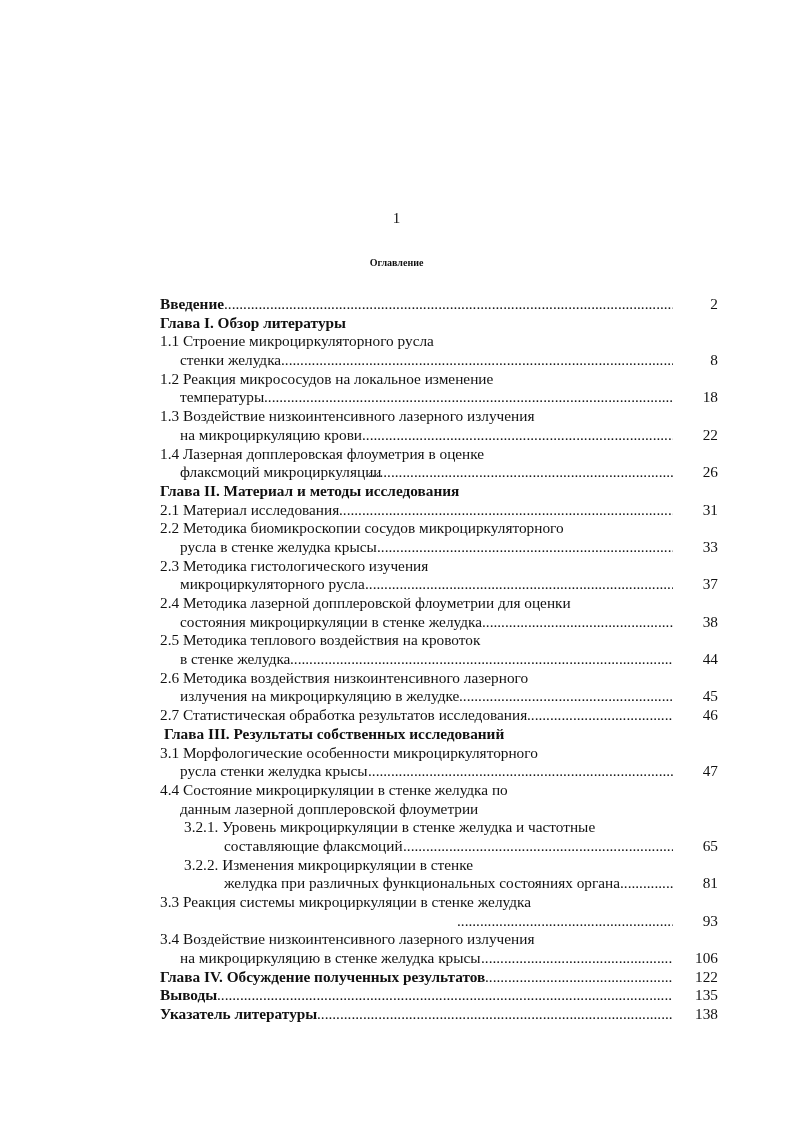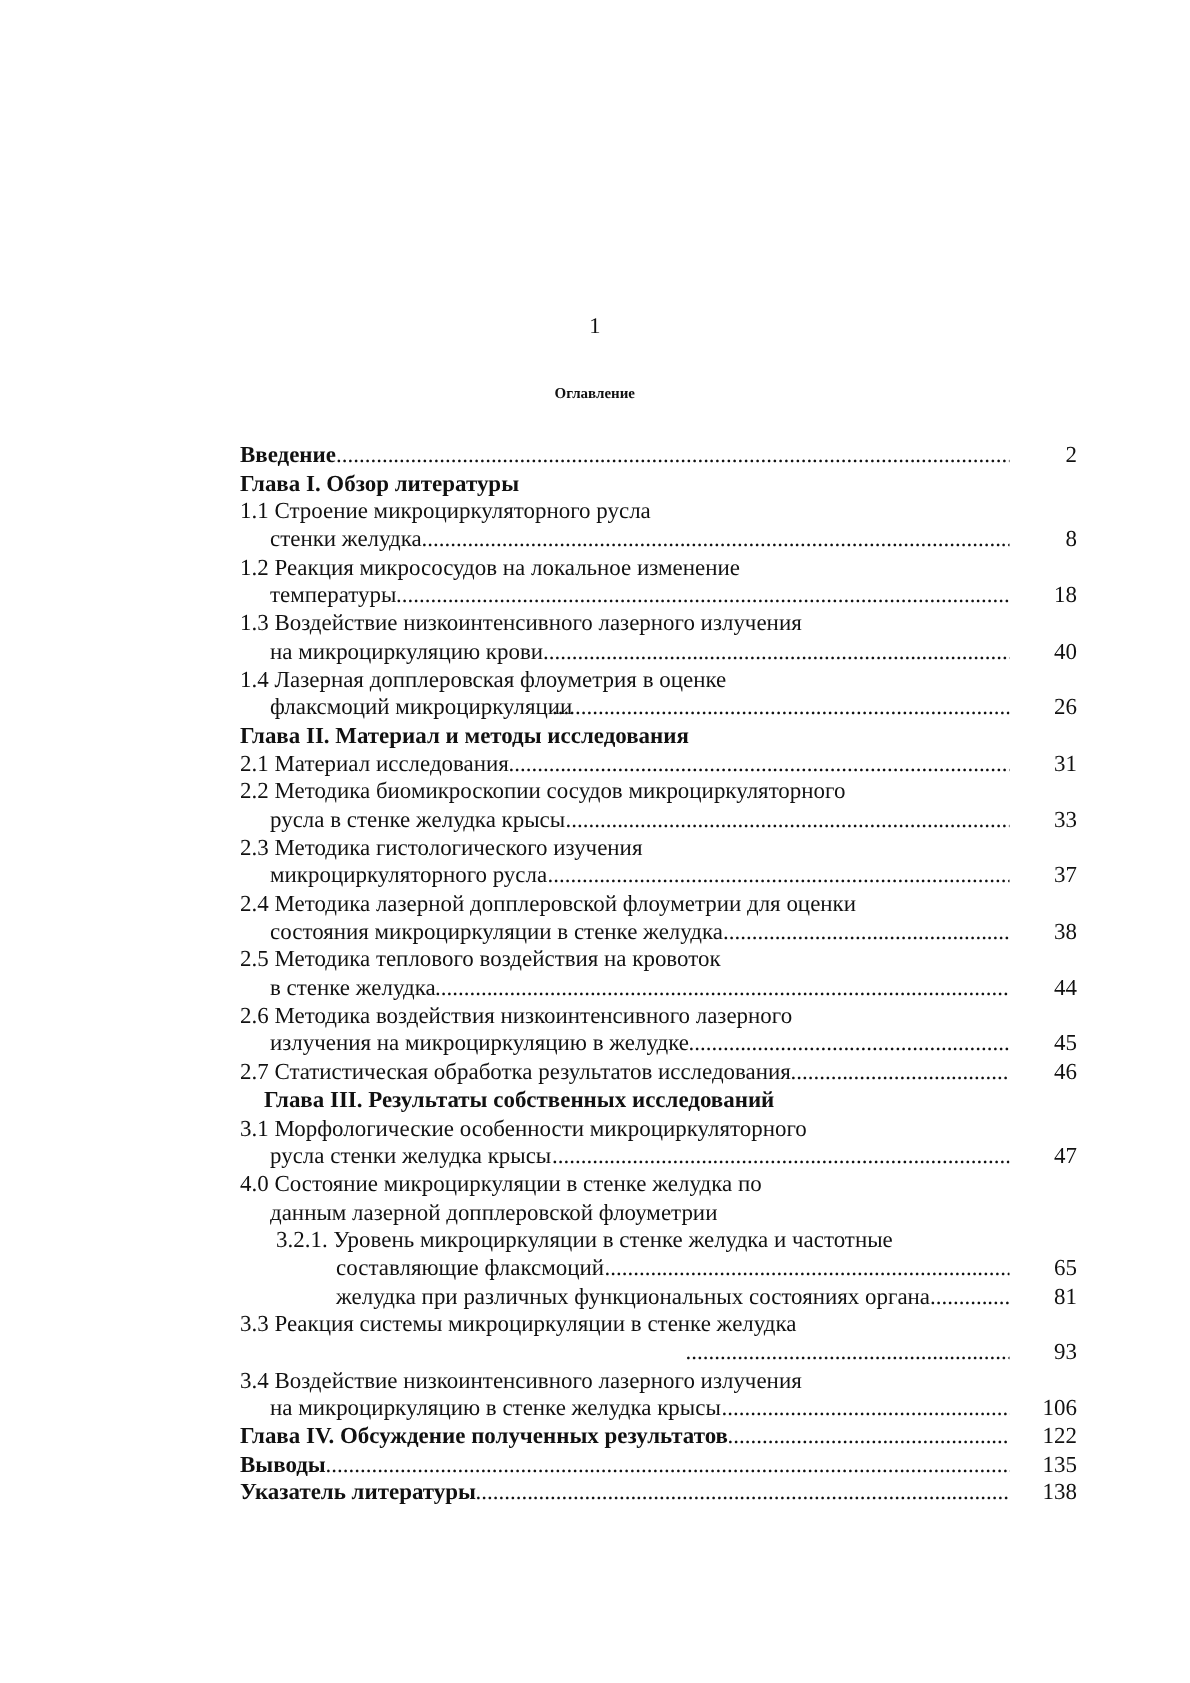--- a/index.html
+++ b/index.html
@@ -46,21 +46,21 @@
       <span class="text" style="left: 20px;">температуры</span>
       <span class="leader" style="left: 104px; width: 409px;">................................................................................................................................................................................................................................................................................................................................................................................................................</span>
       <span class="page">18</span>
     </div>
     <div class="row">
       <span class="text" style="left: 0px;">1.3 Воздействие низкоинтенсивного лазерного излучения</span>
     </div>
     <div class="row">
       <span class="text" style="left: 20px;">на микроциркуляцию крови</span>
       <span class="leader" style="left: 202px; width: 311px;">................................................................................................................................................................................................................................................................................................................................................................................................................</span>
-      <span class="page">40</span>
+      <span class="page">22</span>
     </div>
     <div class="row">
       <span class="text" style="left: 0px;">1.4 Лазерная допплеровская флоуметрия в оценке</span>
     </div>
     <div class="row">
       <span class="text" style="left: 20px;">флаксмоций микроциркуляции</span>
       <span class="leader" style="left: 208px; width: 305px;">................................................................................................................................................................................................................................................................................................................................................................................................................</span>
       <span class="page">26</span>
     </div>
     <div class="row">
@@ -110,43 +110,46 @@
       <span class="text" style="left: 20px;">излучения на микроциркуляцию в желудке</span>
       <span class="leader" style="left: 299px; width: 214px;">................................................................................................................................................................................................................................................................................................................................................................................................................</span>
       <span class="page">45</span>
     </div>
     <div class="row">
       <span class="text" style="left: 0px;">2.7 Статистическая обработка результатов исследования</span>
       <span class="leader" style="left: 367px; width: 146px;">................................................................................................................................................................................................................................................................................................................................................................................................................</span>
       <span class="page">46</span>
     </div>
     <div class="row">
-      <span class="text bold" style="left: 16px;">Глава III. Результаты собственных исследований</span>
+      <span class="text bold" style="left: 4px;">Глава III. Результаты собственных исследований</span>
     </div>
     <div class="row">
       <span class="text" style="left: 0px;">3.1 Морфологические особенности микроциркуляторного</span>
     </div>
     <div class="row">
       <span class="text" style="left: 20px;">русла стенки желудка крысы</span>
       <span class="leader" style="left: 208px; width: 305px;">................................................................................................................................................................................................................................................................................................................................................................................................................</span>
       <span class="page">47</span>
     </div>
     <div class="row">
-      <span class="text" style="left: 0px;">4.0 Состояние микроциркуляции в стенке желудка по</span>
+      <span class="text" style="left: 0px;">4.4 Состояние микроциркуляции в стенке желудка по</span>
     </div>
     <div class="row">
       <span class="text" style="left: 20px;">данным лазерной допплеровской флоуметрии</span>
     </div>
     <div class="row">
       <span class="text" style="left: 24px;">3.2.1. Уровень микроциркуляции в стенке желудка и частотные</span>
     </div>
     <div class="row">
       <span class="text" style="left: 64px;">составляющие флаксмоций</span>
       <span class="leader" style="left: 243px; width: 270px;">................................................................................................................................................................................................................................................................................................................................................................................................................</span>
       <span class="page">65</span>
+    </div>
+    <div class="row">
+      <span class="text" style="left: 24px;">3.2.2. Изменения микроциркуляции в стенке</span>
     </div>
     <div class="row">
       <span class="text" style="left: 64px;">желудка при различных функциональных состояниях органа</span>
       <span class="leader" style="left: 460px; width: 53px;">................................................................................................................................................................................................................................................................................................................................................................................................................</span>
       <span class="page">81</span>
     </div>
     <div class="row">
       <span class="text" style="left: 0px; text-align: center;">3.3 Реакция системы микроциркуляции в стенке желудка</span>
     </div>
     <div class="row">

